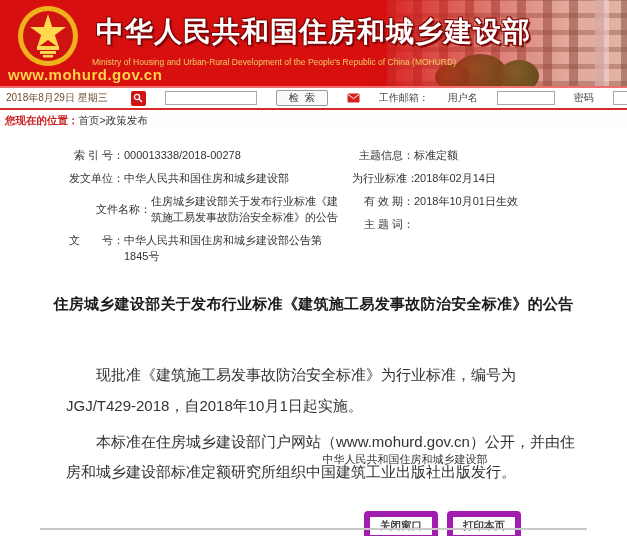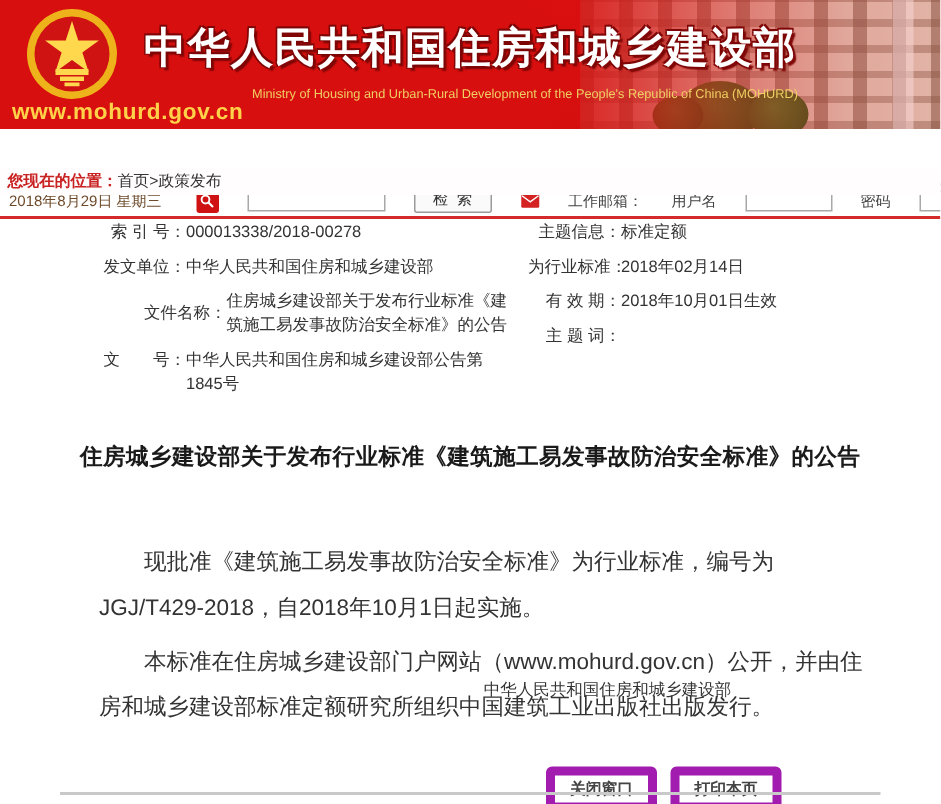--- a/index.html
+++ b/index.html
@@ -21,27 +21,27 @@
   .tree3 { width:34px; height:26px; right:158px; bottom:-4px; }
   .banner-tint { position:absolute; inset:0;
                  background:linear-gradient(90deg, #d80f0f 0%, #d80f0f 52%, rgba(216,15,15,.82) 64%,
                             rgba(216,15,15,.45) 78%, rgba(216,15,15,.22) 90%, rgba(216,15,15,.15) 100%); }
   .emblem { position:absolute; left:16px; top:4px; width:64px; height:64px; }
   .site-url { position:absolute; left:8px; top:66px; width:100px; font-size:15px; font-weight:bold;
               color:#ffd24a; letter-spacing:.5px; }
   .banner-title { position:absolute; left:96px; top:13px; width:420px; text-align:center;
                   font-size:28px; font-weight:bold; color:#fff; letter-spacing:1px; white-space:nowrap;
                   text-shadow:2px 2px 1px #7e0606, -1px -1px 0 #7e0606, 1px -1px 0 #7e0606, -1px 1px 0 #7e0606; }
-  .banner-sub { position:absolute; left:92px; top:57px; width:440px; text-align:right;
+  .banner-sub { position:absolute; left:92px; top:57px; width:440px; text-align:left;
                 font-size:8.5px; color:#efcf62; }
 
   
   .toolbar { position:absolute; left:0; top:86px; width:627px; height:24px; background:#fff;
              border-top:2px solid #ef6d6d; border-bottom:2px solid #d42a2a;
-             display:flex; align-items:center; padding:0 6px; gap:19px; font-size:10px; color:#333; white-space:nowrap;margin-top:36px; }
+             display:flex; align-items:center; padding:0 6px; gap:19px; font-size:10px; color:#333; white-space:nowrap; }
   .tb-date { color:#6e4a2a; margin-right:4px; }
   .icon-btn { width:15px; height:15px; background:#cf1212; border-radius:2px; display:flex;
               align-items:center; justify-content:center; flex:0 0 auto; cursor:pointer; }
   .tb-input { height:14px; border:1px solid #a8a8a8; background:#fff; font-size:10px; padding:0 2px; }
   .inp-search { width:92px; }
   .inp-user { width:58px; }
   .inp-pass { width:54px; }
   .tb-btn { height:16px; border:1px solid #9a9a9a; background:#fafafa; border-radius:2px;
             font-size:10px; color:#333; padding:0 8px; line-height:14px; cursor:pointer; }
   .btn-search { letter-spacing:6px; padding:0 6px 0 12px; }

